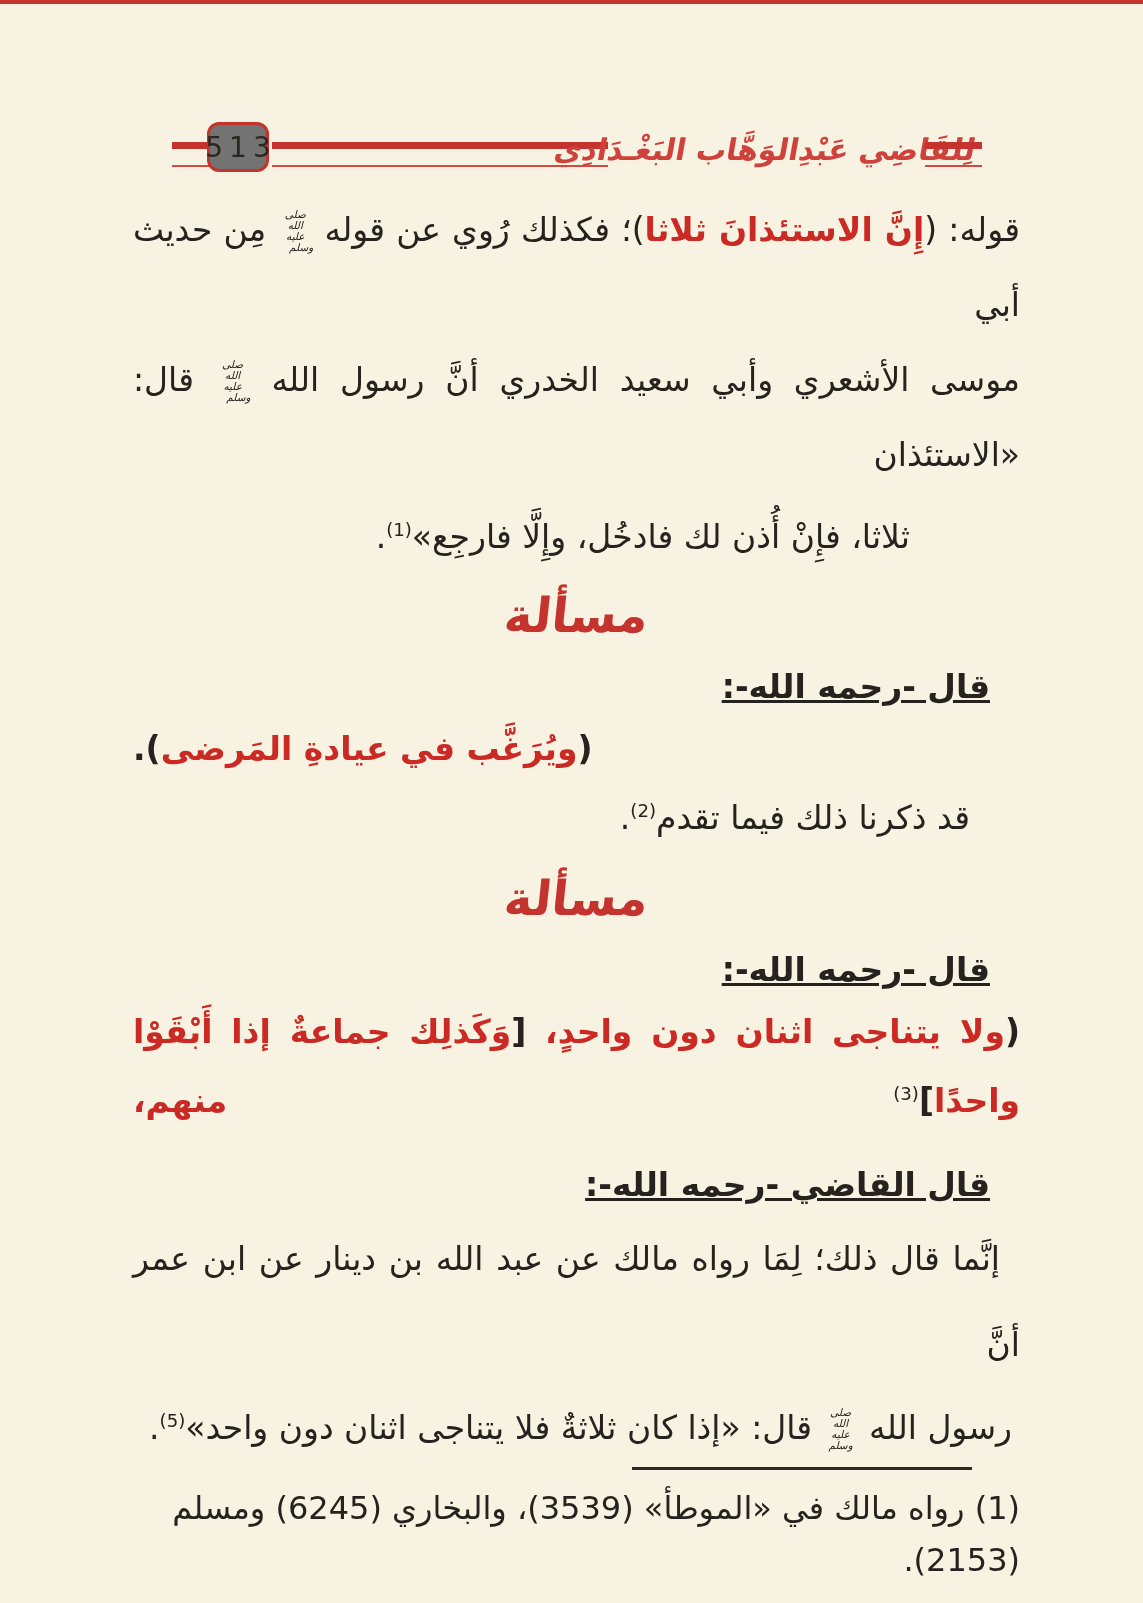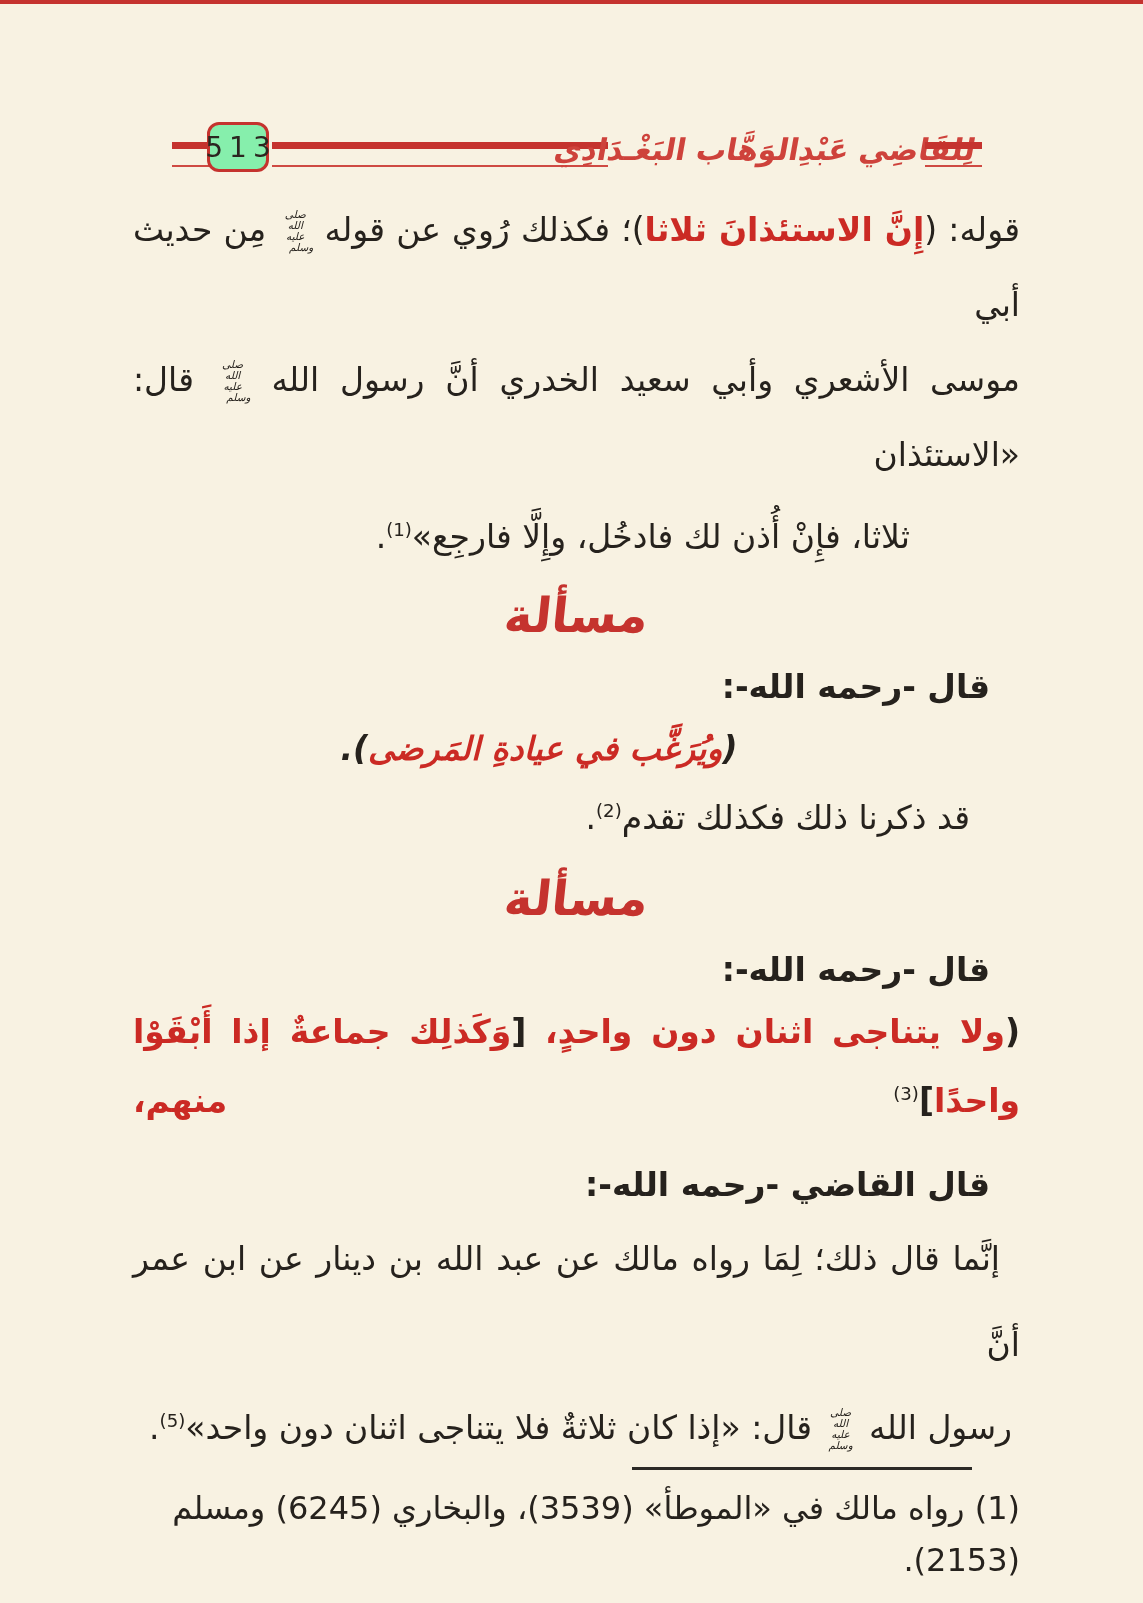--- a/index.html
+++ b/index.html
@@ -20,21 +20,21 @@
     position:absolute;top:142px;height:16px;
     border-top:7px solid #c5332e;
     border-bottom:2px solid #cf4a43;
     box-sizing:content-box;
   }
   .dbl.s-left {left:172px;width:37px;}
   .dbl.s-mid  {left:272px;width:336px;}
   .dbl.s-right{right:161px;width:57px;}
   .pnum{
     position:absolute;left:207px;top:122px;width:62px;height:50px;
-    border:3px solid #c5332e;border-radius:12px;background:#86efac;
+    border:3px solid #c5332e;border-radius:12px;background:#737373;
     display:flex;align-items:center;justify-content:center;
     font-size:28px;letter-spacing:6px;color:#2b2620;
     padding-left:6px; 
     box-sizing:border-box;
   }
   .callig{
     position:absolute;left:600px;width:330px;top:112px;height:74px;
     display:flex;align-items:center;justify-content:center;
     color:#ce423b;font-size:30px;font-weight:bold;white-space:nowrap;
     transform:skewX(-10deg);
@@ -48,21 +48,21 @@
   .bl{font-size:33px;line-height:75px;}
   .just{text-align:justify;text-align-last:justify;}
   .red{color:#cb2a24;}
   .bold{font-weight:bold;}
   .masala{
     height:82px;display:flex;align-items:center;justify-content:center;
     color:#c5332e;font-size:48px;font-weight:bold;
     transform:skewX(-6deg);
   }
   .masala.m2{margin-top:8px;}
-  .qala{font-size:33px;line-height:62px;font-weight:bold;padding-right:30px;}
+  .qala{font-size:33px;line-height:62px;font-weight:bold;padding-right:30px;text-decoration:underline;}
   .matn{font-size:33px;line-height:62px;font-weight:bold;}
   .fnref{font-size:0.55em;vertical-align:super;font-weight:normal;color:#26221d;}
   .saw{
     display:inline-block;width:36px;font-size:10.5px;line-height:1.05;
     text-align:center;vertical-align:-10px;white-space:normal;color:#26221d;font-style:italic;
   }
 
   
   .sep{margin:6px 48px 0 auto;width:340px;height:3px;background:#2c2a26;}
   .fns{margin-top:12px;}
@@ -88,23 +88,23 @@
     <div class="bl just"><span>قوله: (</span><span class="red bold">إِنَّ الاستئذانَ ثلاثا</span><span>)؛ فكذلك رُوي عن قوله </span><span class="saw">صلى الله عليه وسلم</span><span> مِن حديث أبي</span></div>
 
     <div class="bl just"><span>موسى الأشعري وأبي سعيد الخدري أنَّ رسول الله </span><span class="saw">صلى الله عليه وسلم</span><span> قال: «الاستئذان</span></div>
 
     <div class="bl" style="text-align:right;padding-right:110px;"><span>ثلاثا، فإِنْ أُذن لك فادخُل، وإِلَّا فارجِع»</span><sup class="fnref">(1)</sup><span>.</span></div>
 
     <div class="masala">مسألة</div>
 
     <div class="qala">قال -رحمه الله-:</div>
 
-    <div class="matn" style="text-align:center;padding-right:75px;font-style:italic;"><span>(</span><span class="red">ويُرَغَّب في عيادةِ المَرضى</span><span>).</span></div>
+    <div class="matn" style="text-align:left;padding-right:75px;"><span>(</span><span class="red">ويُرَغَّب في عيادةِ المَرضى</span><span>).</span></div>
 
-    <div class="bl" style="line-height:62px;text-align:right;padding-right:50px;"><span>قد ذكرنا ذلك فكذلك تقدم</span><sup class="fnref">(2)</sup><span>.</span></div>
+    <div class="bl" style="line-height:62px;text-align:right;padding-right:50px;"><span>قد ذكرنا ذلك فيما تقدم</span><sup class="fnref">(2)</sup><span>.</span></div>
 
     <div class="masala m2">مسألة</div>
 
     <div class="qala">قال -رحمه الله-:</div>
 
     <div class="matn just"><span>(</span><span class="red">ولا يتناجى اثنان دون واحدٍ، </span><span>[</span><span class="red">وَكَذلِك جماعةٌ إذا أَبْقَوْا واحدًا</span><span>]</span><sup class="fnref">(3)</sup><span class="red"> منهم،</span></div>
 
 
     <div class="qala" style="margin-top:22px;">قال القاضي -رحمه الله-:</div>
 

